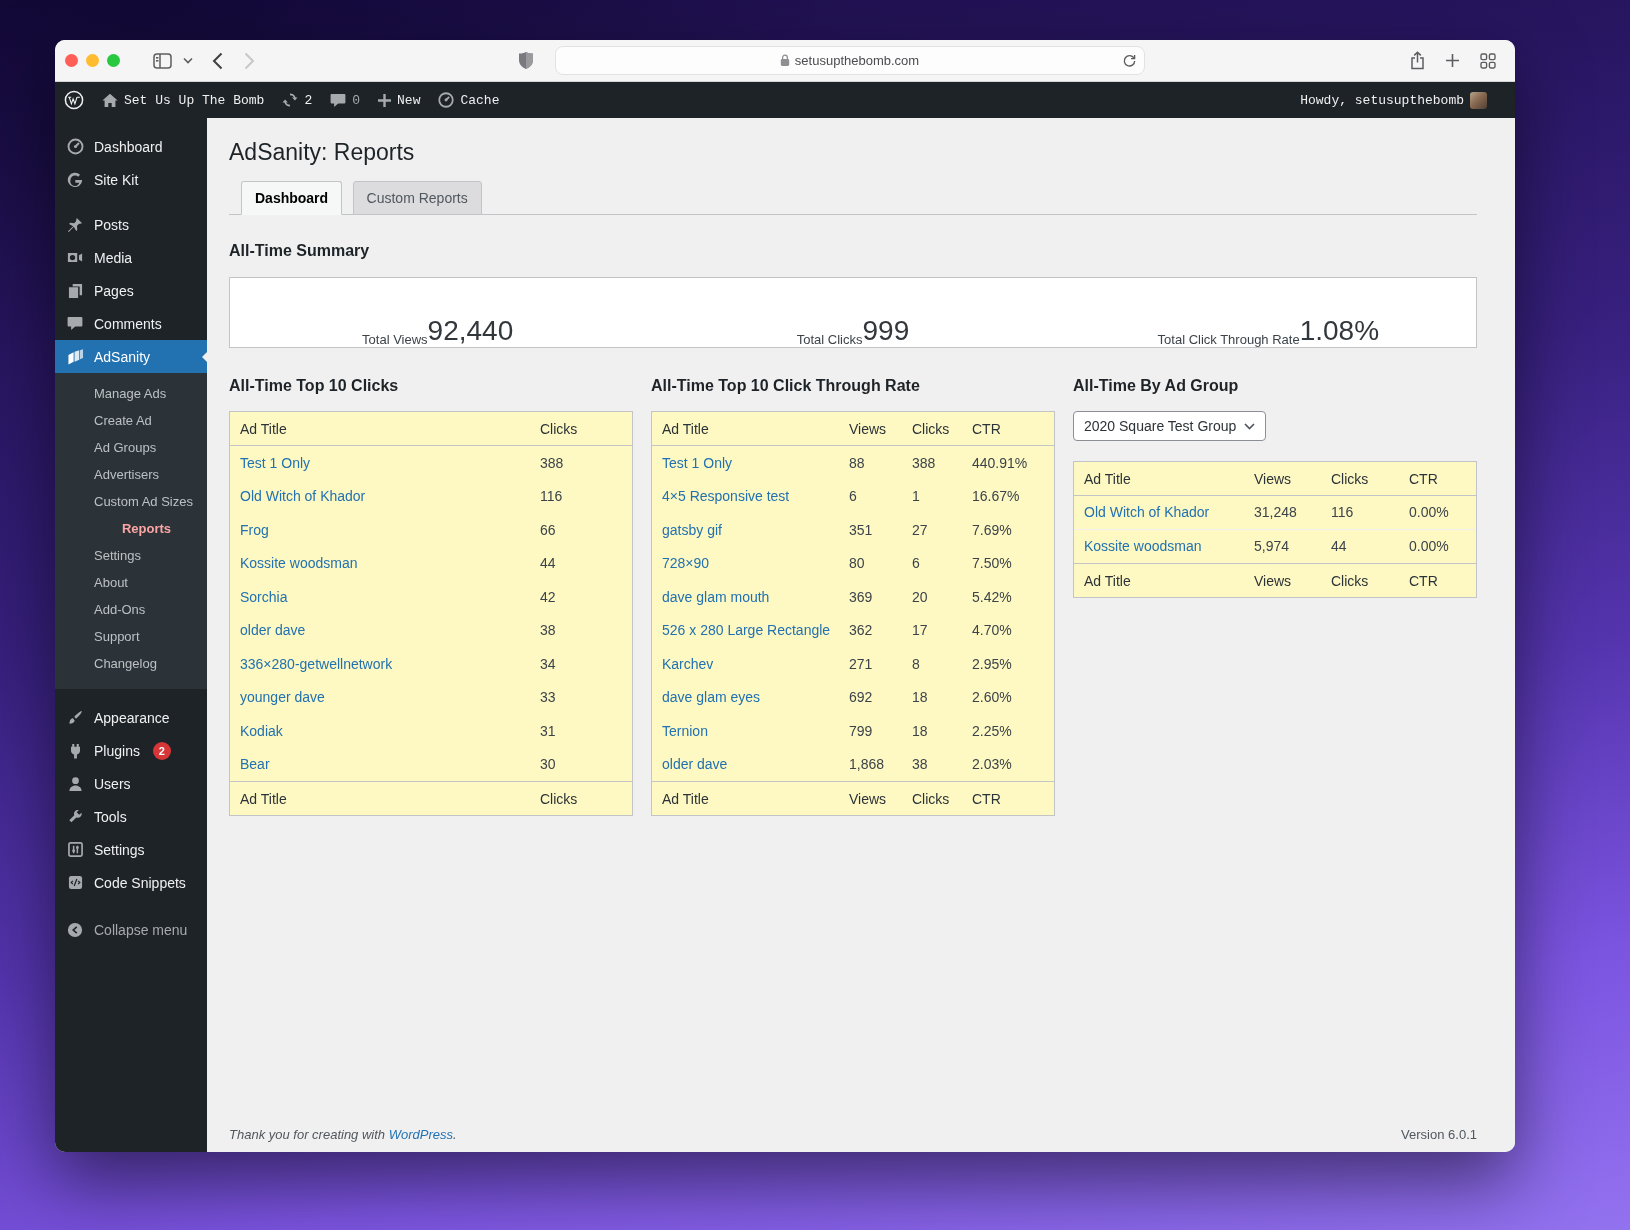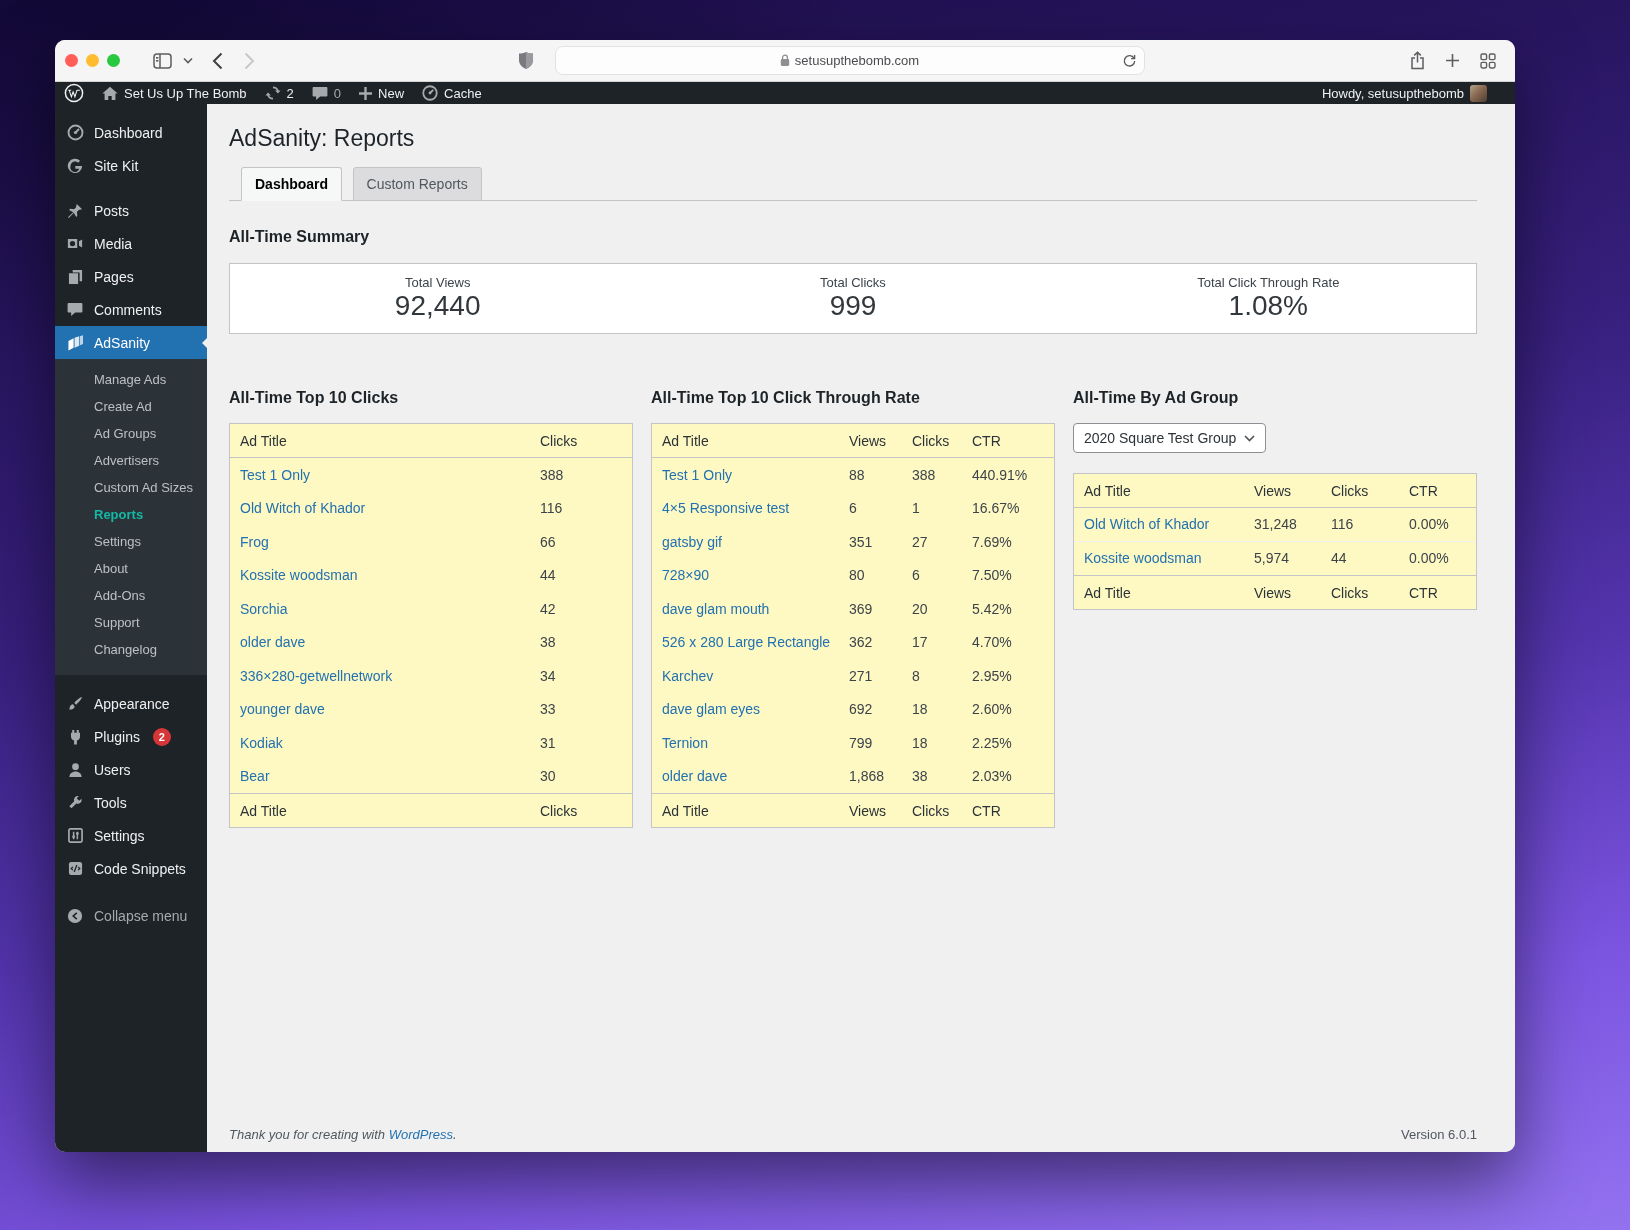--- a/index.html
+++ b/index.html
@@ -35,22 +35,22 @@
     flex:none; width:590px; height:29px; margin:0 12px; background:#fdfdfd;
     border:1px solid #e3e2e3; border-radius:8px; display:flex; align-items:center;
     justify-content:center; position:relative; color:#4c4c50; font-size:13px;
   }
   .url-field .lock { margin-right:5px; color:#8e8e93; }
   .url-field .reload { position:absolute; right:8px; color:#5d5d60; }
   .spacer { flex:1; }
 
   
   .admin-bar {
-    height:22px; background:#1d2327; color:#f0f0f1; display:flex; align-items:center;
-    font-size:13px; flex:none;
+    height:36px; background:#1d2327; color:#f0f0f1; display:flex; align-items:center;
+    font-size:13px; flex:none;font-family:Liberation Mono, monospace;
   }
   .ab-item { display:flex; align-items:center; gap:6px; padding:0 9px; height:100%; color:#f0f0f1; }
   .ab-item .aicon { color:#a7aaad; display:flex; }
   .ab-count-dim { color:#a7aaad; }
   .ab-right { margin-left:auto; display:flex; align-items:center; gap:8px; padding-right:12px; }
   .avatar { width:17px; height:17px; border-radius:3px;
     background:linear-gradient(135deg,#b4a48a 0%,#8a6a52 45%,#4e3e33 100%); }
 
   
   .frame-body { flex:1; display:flex; min-height:0; }
@@ -65,43 +65,43 @@
   .mi.active .notch { position:absolute; right:0; top:50%; transform:translateY(-50%);
     width:0; height:0; border:5px solid transparent; border-right-color:#f0f0f1; }
   .mi .label { white-space:nowrap; }
   .sep { height:12px; }
   .badge { background:#d63638; color:#fff; min-width:18px; height:18px; border-radius:9px;
     font-size:11px; font-weight:bold; display:inline-flex; align-items:center; justify-content:center;
     padding:0 5px; margin-left:4px; }
   .submenu { background:#2c3338; padding:7px 0 12px; }
   .submenu a { display:block; padding:6px 8px 6px 39px; color:#bcc0c4; font-size:13px;
     text-decoration:none; white-space:nowrap; cursor:pointer; }
-  .submenu a.current { color:#14b8a6; font-weight:bold; }
+  .submenu a.current { color:#fca5a5; font-weight:bold;text-align:center; }
   .mi.collapse { color:#a7aaad; margin-top:14px; }
 
   
   .content { flex:1; background:#f0f0f1; display:flex; flex-direction:column;
     padding:0 38px 0 22px; min-width:0; color:#1d2327; }
   h1.page-title { font-size:23px; font-weight:400; margin-top:21px; color:#1d2327; }
   .tab-bar { margin-top:15px; border-bottom:1px solid #c3c4c7; padding-left:12px; }
   .tab { display:inline-block; padding:8px 13px; font-size:14px; border:1px solid #c3c4c7;
     border-radius:3px 3px 0 0; margin-right:6px; margin-bottom:-1px; cursor:pointer;
     background:#dcdcde; color:#50575e; position:relative; }
   .tab.active { background:#f6f7f7; border-bottom-color:#f6f7f7; color:#000; font-weight:bold; }
   .sec-heading { font-size:16px; font-weight:bold; color:#1d2327; }
   .summary-heading { margin-top:27px; }
   .summary-box { margin-top:17px; background:#fff; border:1px solid #c3c4c7; height:71px;
     display:flex; }
-  .metric { flex:1; display:flex; flex-direction:column; align-items:center; justify-content:center; gap:0; }
+  .metric { flex:1; display:flex; flex-direction:row; align-items:flex-end; justify-content:center; gap:0; }
   .metric .m-label { font-size:13px; color:#3c434a; }
   .metric .m-value { font-size:28px; color:#32373c; }
 
   .cols { display:flex; gap:18px; margin-top:29px; }
   .col { flex:1; min-width:0; }
-  .col .sec-heading { margin-bottom:16px;margin-top:26px; }
+  .col .sec-heading { margin-bottom:16px; }
 
   .tbl { background:#fef9c3; border:1px solid #c3c4c7; font-size:14px; }
   .tr { display:flex; align-items:center; height:33.5px; padding:0 10px; }
   .th { height:34px; border-bottom:1px solid #c3c4c7; color:#2c3338; }
   .tf { height:34px; border-top:1px solid #c3c4c7; color:#2c3338; }
   .c-title { flex:1; overflow:hidden; white-space:nowrap; }
   .row .c-title a, a.adlink { color:#2271b1; text-decoration:none; cursor:pointer; }
   .c-num { color:#3c434a; }
   .t1 .c-num { width:82px; }
   .t2 .c-views { width:63px; } .t2 .c-clicks { width:60px; } .t2 .c-ctr { width:72px; }

